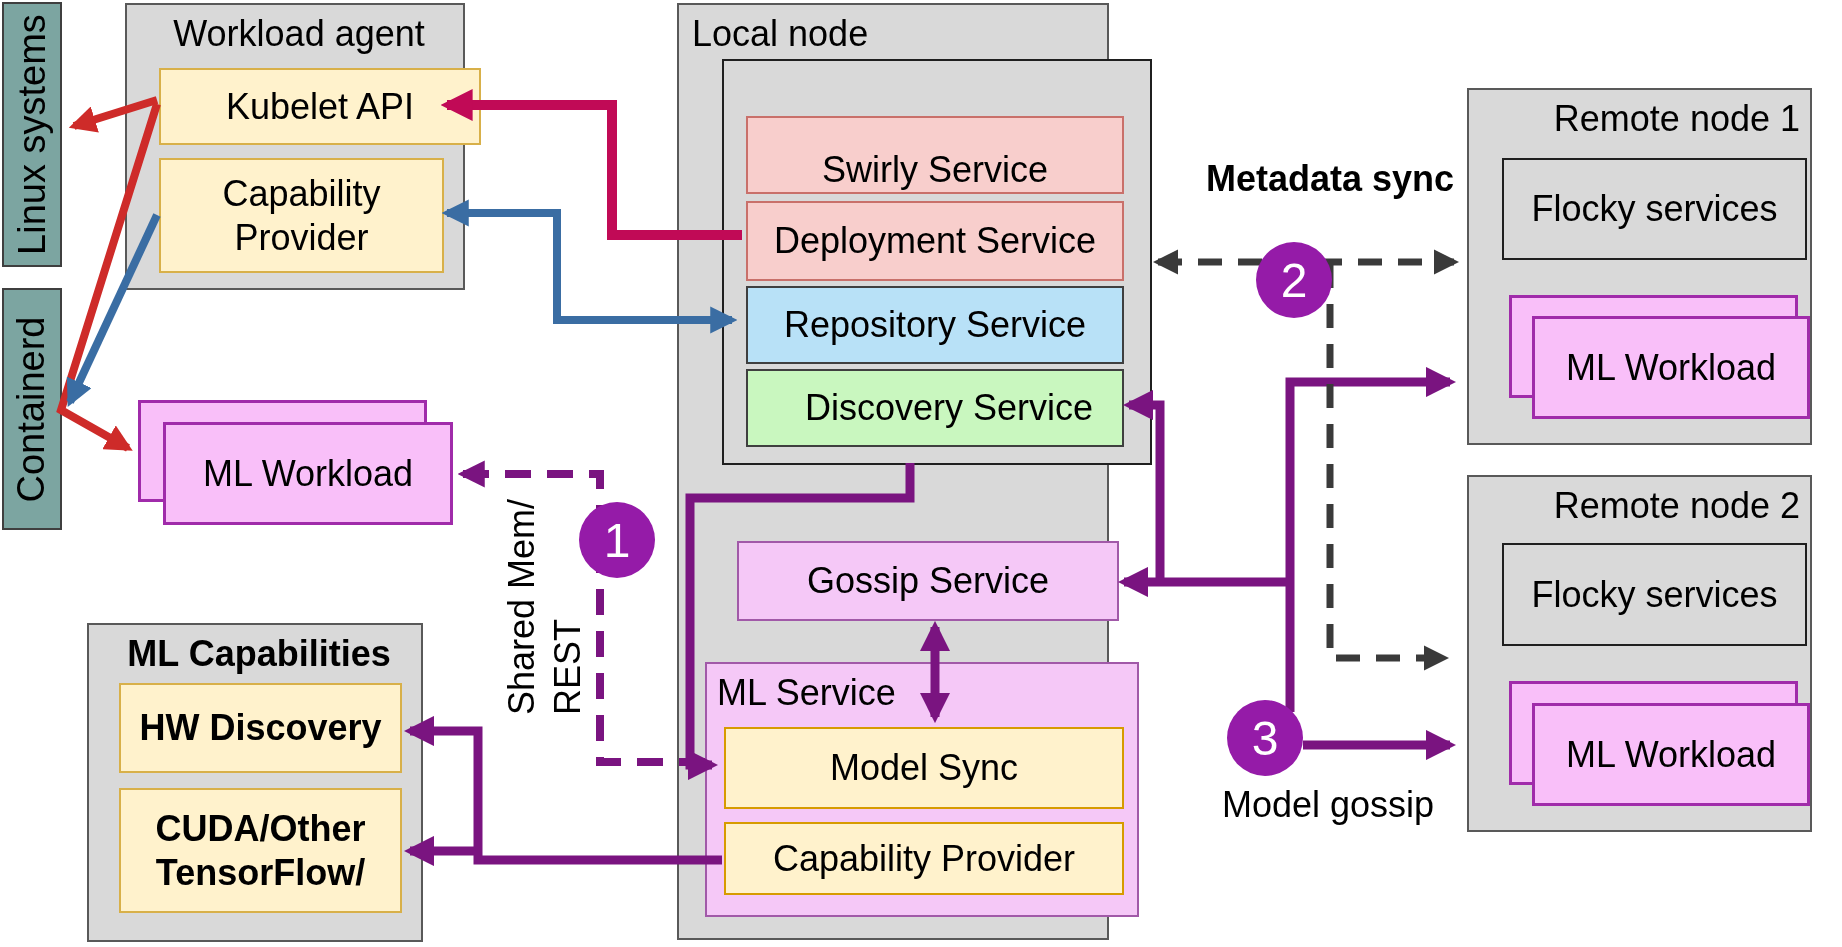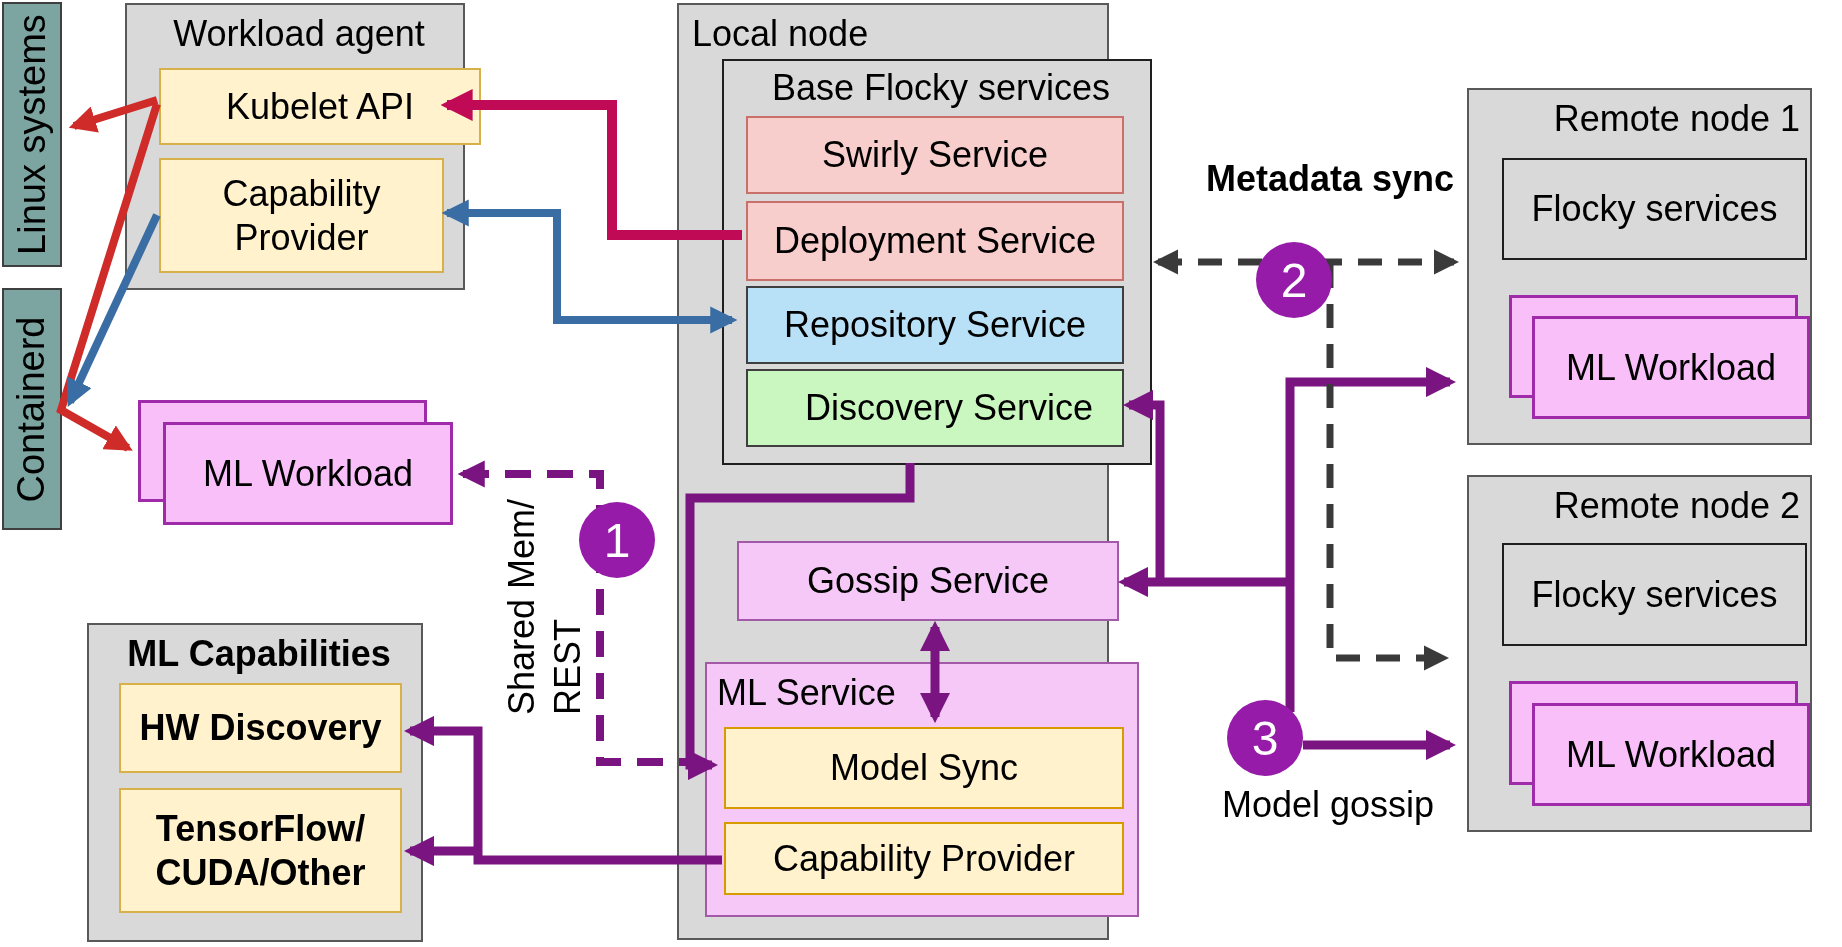--- a/index.html
+++ b/index.html
@@ -56,32 +56,31 @@
   <span>ML Workload</span>
 </div>
 
 <div class="abs panel" style="left:87px;top:623px;width:336px;height:319px;font-weight:bold;">
   <div class="title title-center" style="top:8px;">ML Capabilities</div>
   <div class="abs yellow cbox" style="left:30px;top:58px;width:283px;height:90px;">
     <span>HW Discovery</span>
   </div>
   <div class="abs yellow cbox" style="left:30px;top:163px;width:283px;height:125px;">
     <span>
+      <span style="display:block;">CUDA/Other</span>
       <span style="display:block;">TensorFlow/</span>
-      <span style="display:block;">CUDA/Other</span>
     </span>
   </div>
 </div>
 
 <div class="abs panel" style="left:677px;top:3px;width:432px;height:937px;">
   <div class="title" style="left:13px;top:8px;">Local node</div>
 
   <div class="abs darkborder" style="left:43px;top:54px;width:430px;height:406px;background:var(--box-gray);">
-    <div class="title title-center" style="top:6px;">Base Flocky services</div>
-    <div class="abs salmon cbox" style="left:22px;top:55px;width:378px;height:78px;">
+    <div class="abs salmon cbox" style="left:22px;top:55px;width:378px;height:78px;align-items:flex-end;">
       <span>Swirly Service</span>
     </div>
     <div class="abs salmon cbox" style="left:22px;top:140px;width:378px;height:80px;">
       <span>Deployment Service</span>
     </div>
     <div class="abs bluebox cbox" style="left:22px;top:225px;width:378px;height:78px;">
       <span>Repository Service</span>
     </div>
     <div class="abs greenbox cbox" style="left:22px;top:308px;width:378px;height:78px;padding-left:28px;">
       <span>Discovery Service</span>

